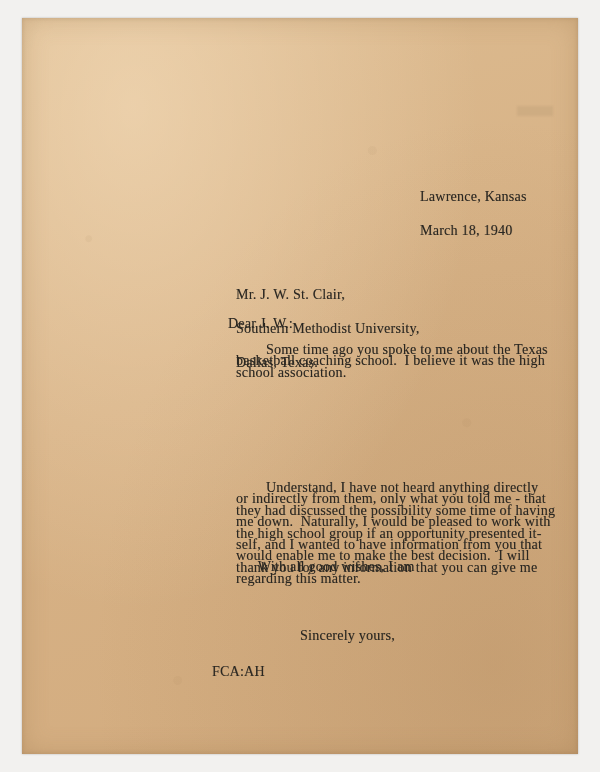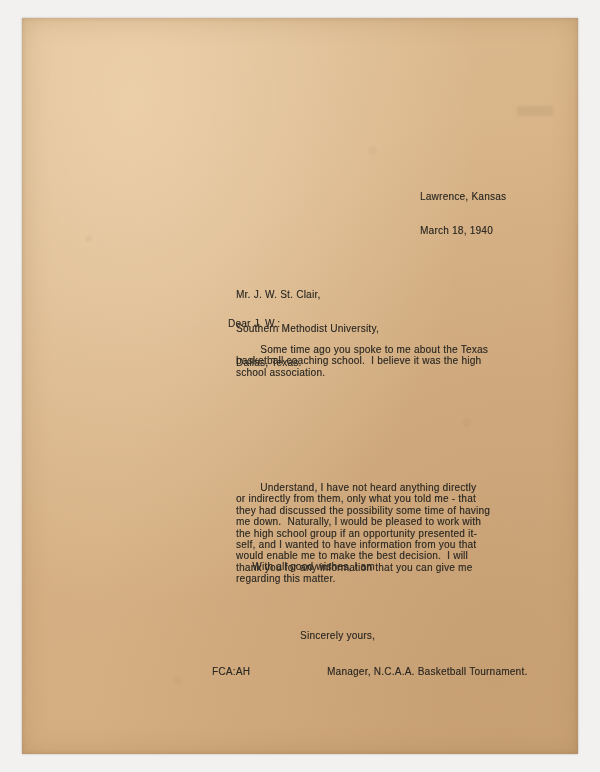--- a/index.html
+++ b/index.html
@@ -60,23 +60,23 @@
     top: 88px;
     width: 36px;
     height: 10px;
     background: rgba(120,95,70,0.10);
     filter: blur(1.2px);
   }
 
   
   .typed {
     position: absolute;
-    font-family: Liberation Sans, sans-serif;
+    font-family: Liberation Serif, serif;
     color: #2a2722;
-    font-size: 10px;
+    font-size: 14px;
     line-height: 11.4px;
     letter-spacing: 0.25px;
     white-space: pre;
     text-shadow: 0.35px 0.35px 0 rgba(40,36,30,0.35);
   }
   .heading-block {
     left: 398px;
     top: 150px;
     text-align: left;
   }
@@ -135,16 +135,15 @@
 the high school group if an opportunity presented it-
 self, and I wanted to have information from you that
 would enable me to make the best decision.  I will
 thank you for any information that you can give me
 regarding this matter.</div>
 
     <div class="typed closing">        With all good wishes, I am</div>
     <div class="typed signoff">Sincerely yours,</div>
 
     <div class="typed initials">FCA:AH</div>
-    <div class="typed footer-title">Manager, N.C.A.A. Basketball Tournament.</div>
   </div>
 
 </div>
 
 </body></html>

